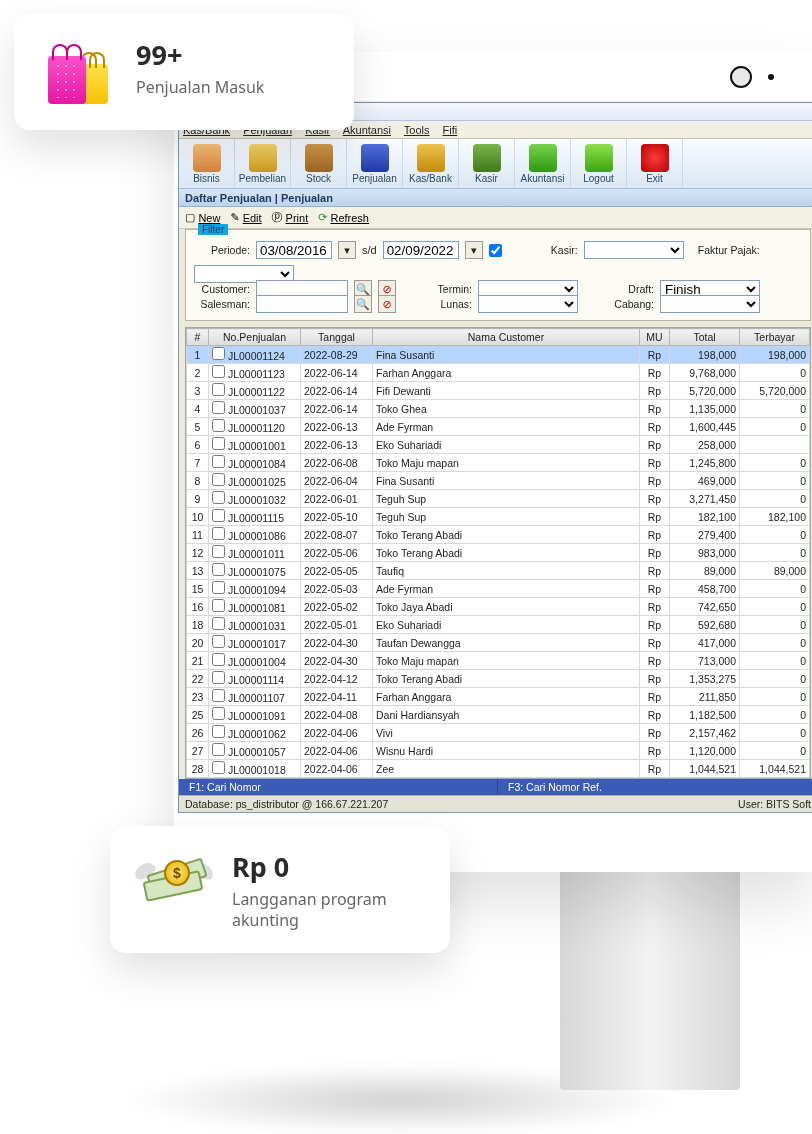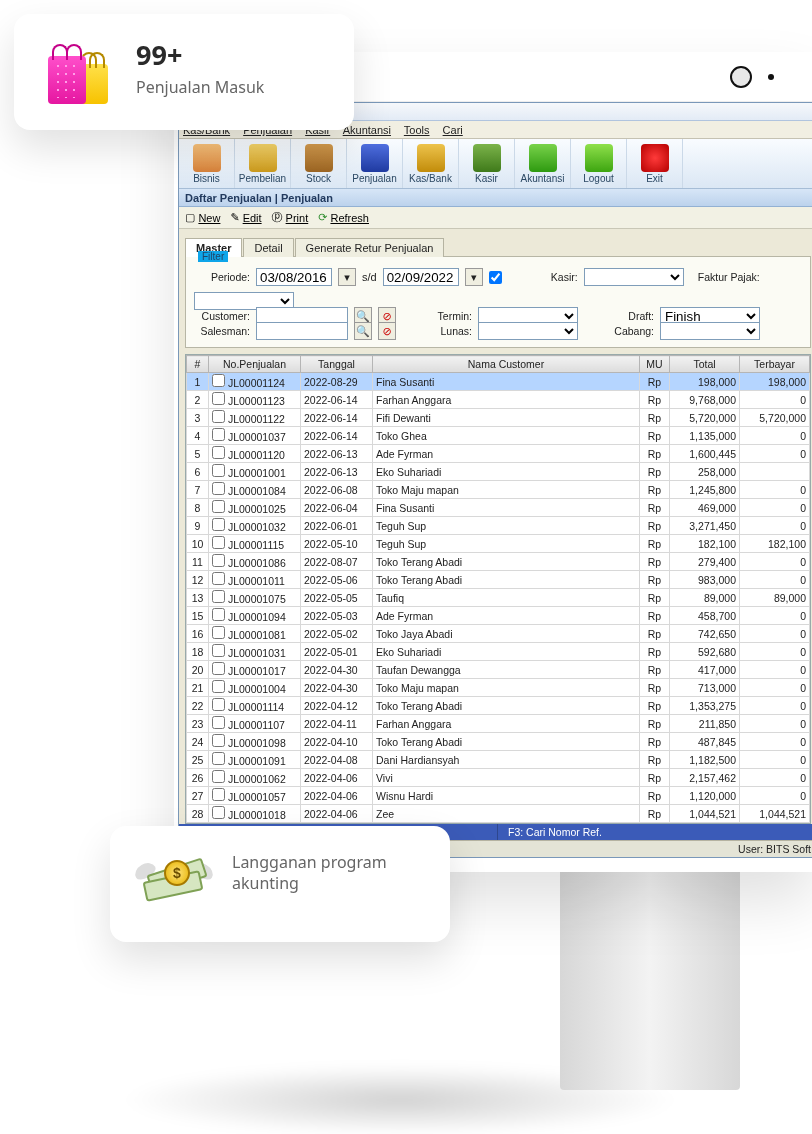--- a/index.html
+++ b/index.html
@@ -134,21 +134,21 @@
 
 <div class="app">
   <div class="title-bar">Platinum - Server</div>
 
   <div class="menu-bar">
     <span><u>Kas/Bank</u></span>
     <span><u>Penjualan</u></span>
     <span><u>Kasir</u></span>
     <span><u>Akuntansi</u></span>
     <span><u>Tools</u></span>
-    <span><u>Cari</u></span>
+    <span><u>Fifi</u></span>
   </div>
 
   <div class="toolbar" id="toolbar">
       <div class="tool">
         <div class="ico" style="background:linear-gradient(#f9c27b,#d6813a)"></div>
         <div class="lbl">Bisnis</div>
       </div>
       <div class="tool">
         <div class="ico" style="background:linear-gradient(#f6d56b,#cc9a1c)"></div>
         <div class="lbl">Pembelian</div>
@@ -197,25 +197,20 @@
     <a>
         <span>ⓟ</span>
         <u>Print</u>
       </a>
     <a>
         <span style="color:#2a8a2a">⟳</span>
         <u>Refresh</u>
       </a>
   </div>
 
-  <div class="tabs">
-    <div class="tab active">Master</div>
-    <div class="tab">Detail</div>
-    <div class="tab">Generate Retur Penjualan</div>
-  </div>
 
   <div class="filter-box">
     <div class="filter-title">Filter</div>
 
     <div class="frow">
       <label>Periode:</label>
       <input class="inp sm" value="03/08/2016" style="">
       <span class="btn-tiny">▾</span>
       <span>s/d</span>
       <input class="inp sm" value="02/09/2022" style="">
@@ -453,29 +448,20 @@
           <tr>
             <td class="ctr">23</td>
             <td><input type="checkbox" class="chk" style=""> JL00001107</td>
             <td>2022-04-11</td>
             <td>Farhan Anggara</td>
             <td class="ctr">Rp</td>
             <td class="num">211,850</td>
             <td class="num">0</td>
           </tr>
           <tr>
-            <td class="ctr">24</td>
-            <td><input type="checkbox" class="chk" style=""> JL00001098</td>
-            <td>2022-04-10</td>
-            <td>Toko Terang Abadi</td>
-            <td class="ctr">Rp</td>
-            <td class="num">487,845</td>
-            <td class="num">0</td>
-          </tr>
-          <tr>
             <td class="ctr">25</td>
             <td><input type="checkbox" class="chk" style=""> JL00001091</td>
             <td>2022-04-08</td>
             <td>Dani Hardiansyah</td>
             <td class="ctr">Rp</td>
             <td class="num">1,182,500</td>
             <td class="num">0</td>
           </tr>
           <tr>
             <td class="ctr">26</td>
@@ -537,15 +523,16 @@
   <div class="emoji">
     <div class="money">
       <div class="wing l"></div>
         <div class="wing r"></div>
       <div class="bill b2"></div>
         <div class="bill b1"></div>
       <div class="coin">$</div>
     </div>
   </div>
   <div>
+    <div class="big">Rp 0</div>
     <div class="sub">Langganan program akunting</div>
   </div>
 </div>
 
 </body></html>

